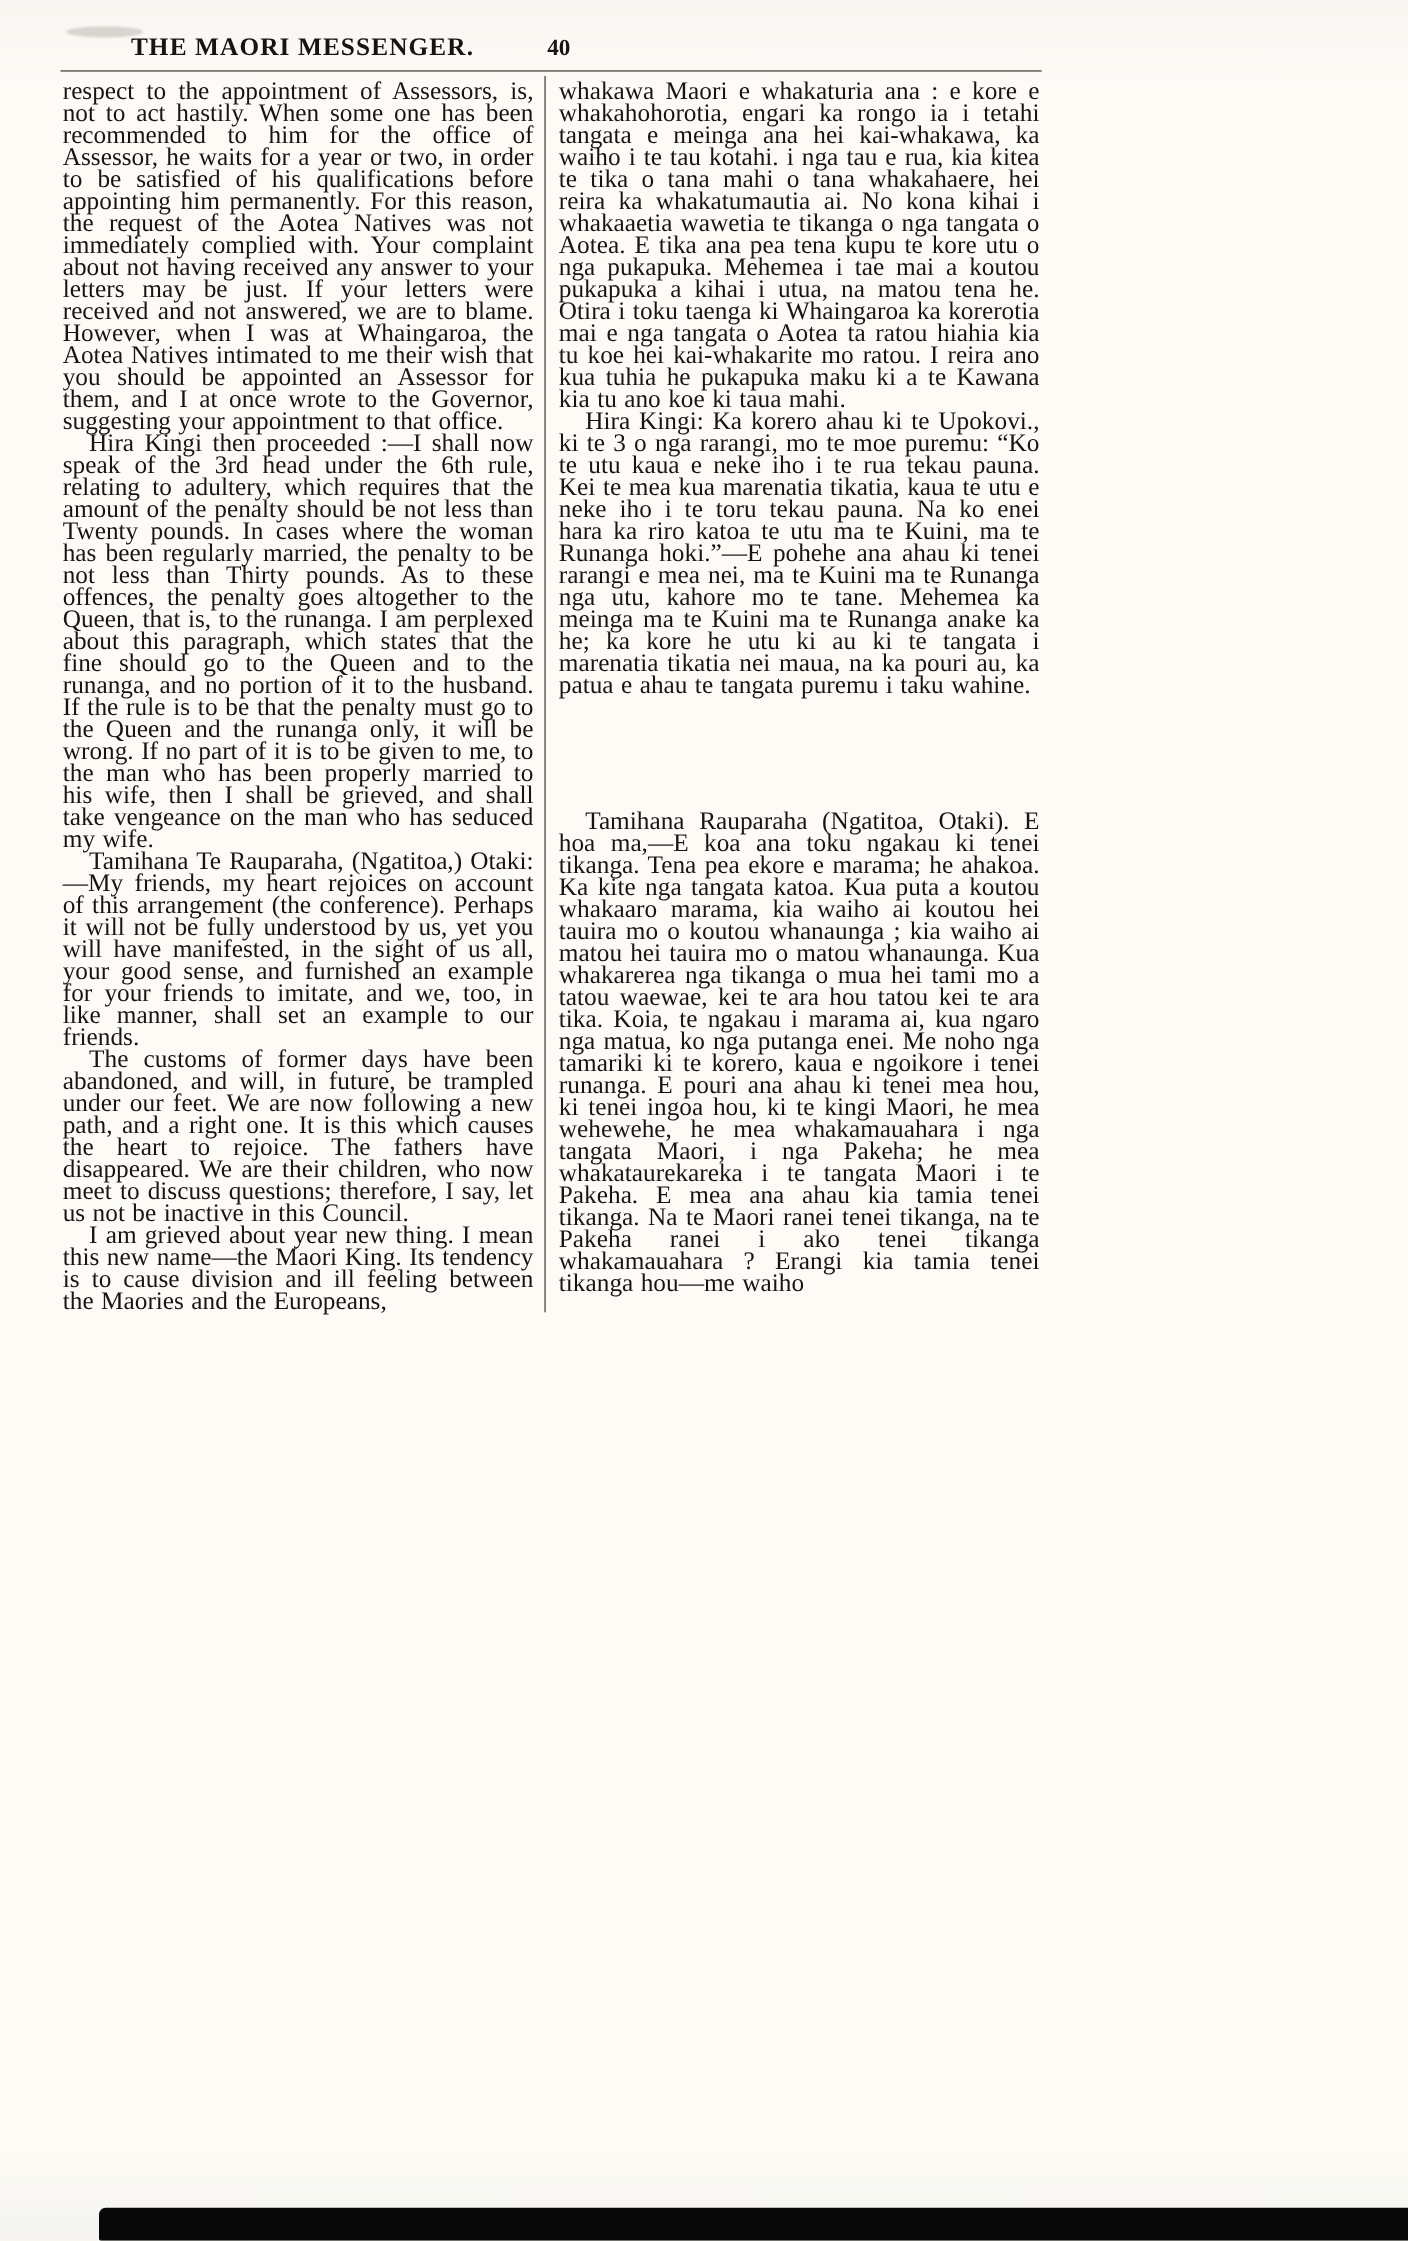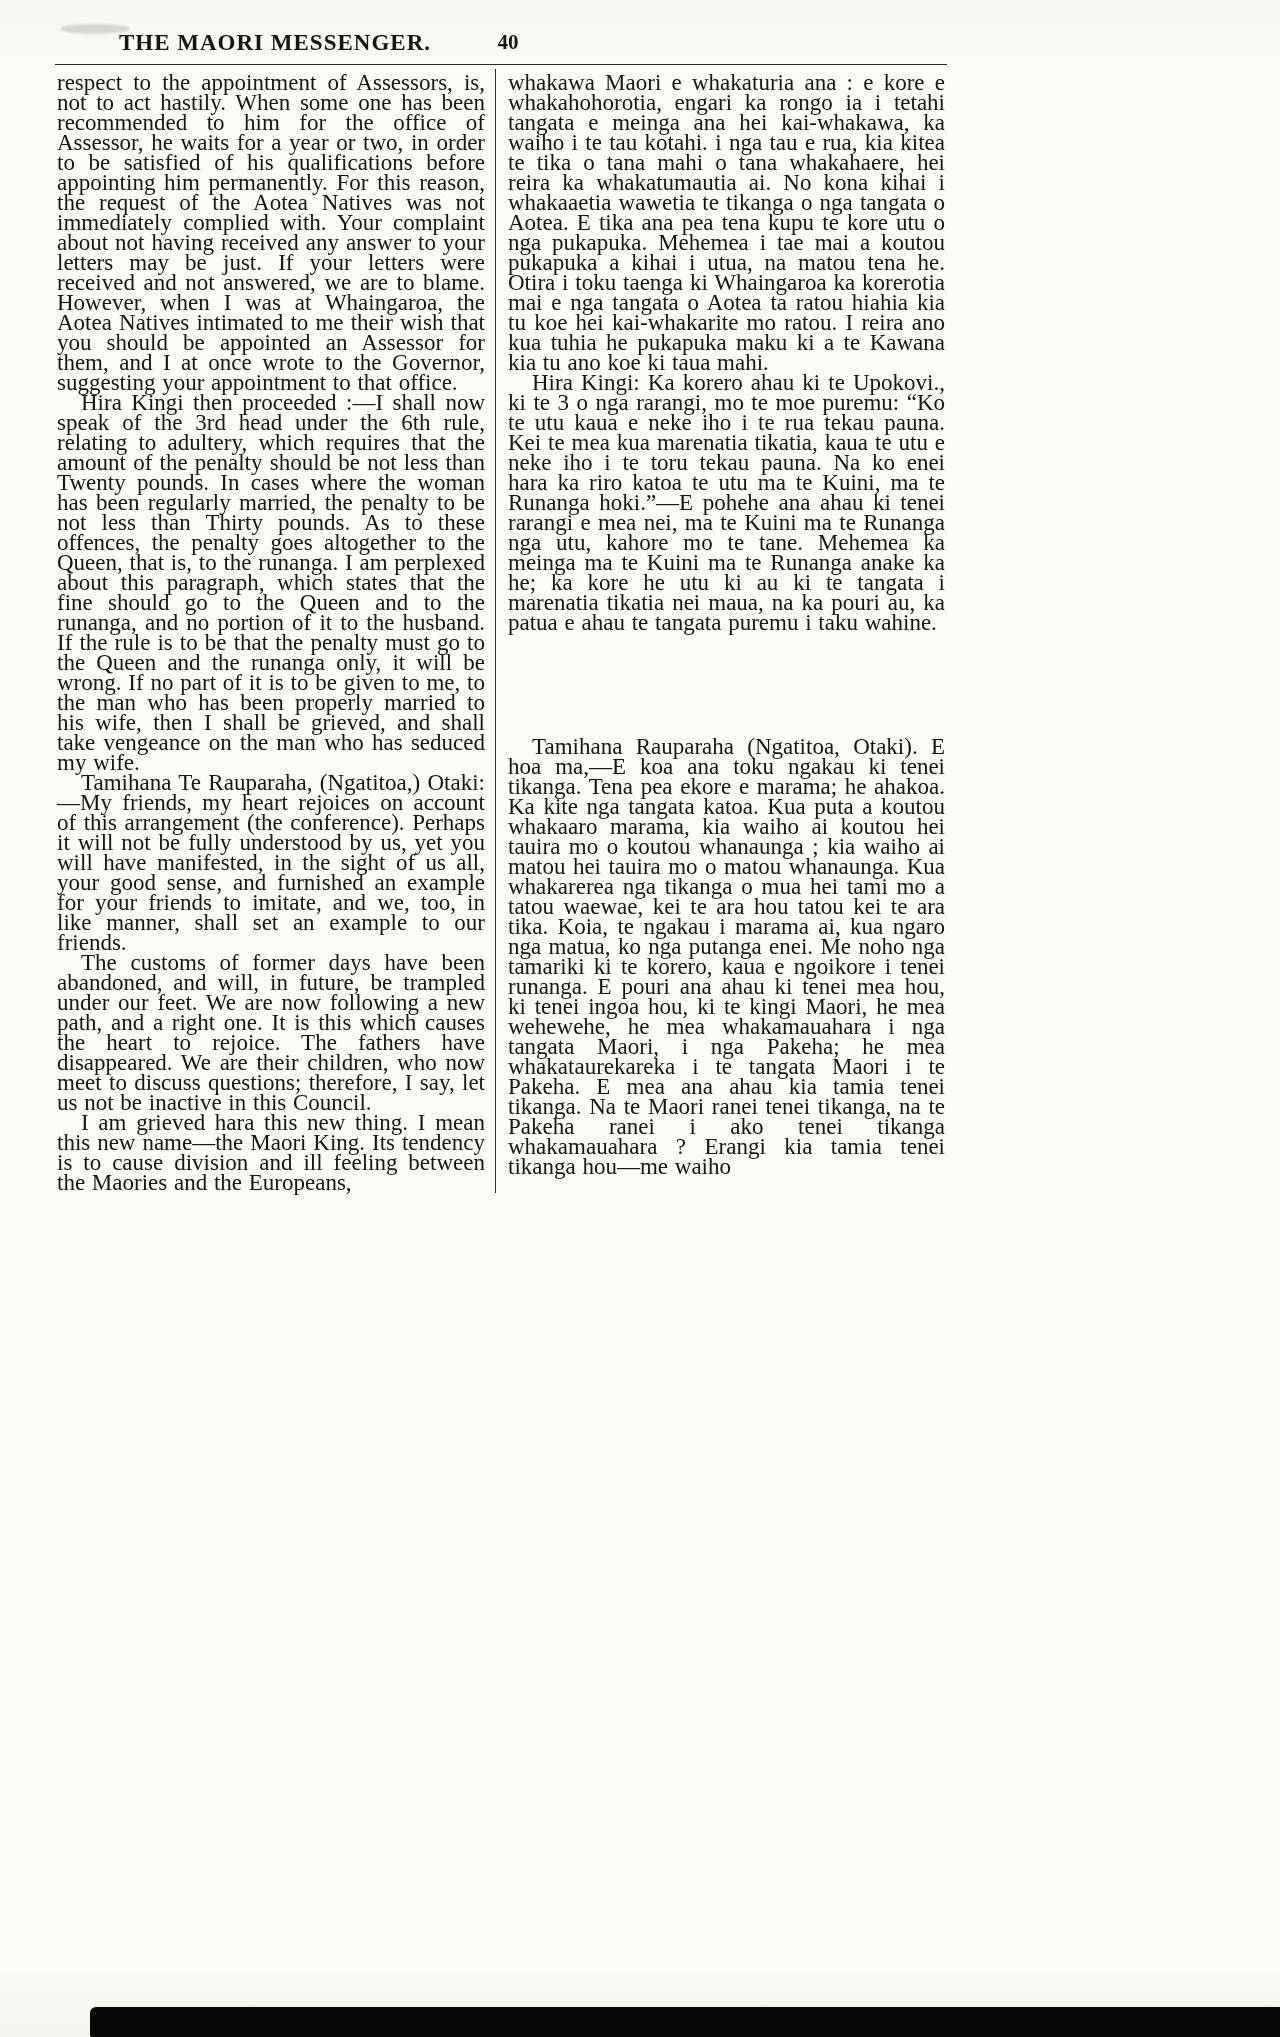--- a/index.html
+++ b/index.html
@@ -17,21 +17,21 @@
   }
   .page {
     position: absolute;
     inset: 0;
     background:
       linear-gradient(180deg, rgba(0,0,0,0.02) 0%, rgba(0,0,0,0) 4%, rgba(0,0,0,0) 96%, rgba(0,0,0,0.03) 100%),
       #fcfbf6;
   }
   .masthead {
     display: flex;
-    align-items: flex-start;
+    align-items: flex-end;
     padding: 30px 0 8px 55px;
     width: 892px;
   }
   .m-left {
     width: 440px;
     text-align: center;
     font-weight: bold;
     font-size: 23px;
     letter-spacing: 1px;
   }
@@ -125,21 +125,21 @@
 
   <div class="header-rule"></div>
 
   <main class="columns">
 
     <section class="col col-left">
       <p class="para flush">respect to the appointment of Assessors, is, not to act hastily. When some one has been recommended to him for the office of Assessor, he waits for a year or two, in order to be satisfied of his qualifications before appointing him permanently. For this reason, the request of the Aotea Natives was not immediately complied with. Your complaint about not having received any answer to your letters may be just. If your letters were received and not answered, we are to blame. However, when I was at Whaingaroa, the Aotea Natives intimated to me their wish that you should be appointed an Assessor for them, and I at once wrote to the Governor, suggesting your appointment to that office.</p>
       <p class="para">Hira Kingi then proceeded :—I shall now speak of the 3rd head under the 6th rule, relating to adultery, which requires that the amount of the penalty should be not less than Twenty pounds. In cases where the woman has been regularly married, the penalty to be not less than Thirty pounds. As to these offences, the penalty goes altogether to the Queen, that is, to the runanga. I am perplexed about this paragraph, which states that the fine should go to the Queen and to the runanga, and no portion of it to the husband. If the rule is to be that the penalty must go to the Queen and the runanga only, it will be wrong. If no part of it is to be given to me, to the man who has been properly married to his wife, then I shall be grieved, and shall take vengeance on the man who has seduced my wife.</p>
       <p class="para">Tamihana Te Rauparaha, (Ngatitoa,) Otaki: —My friends, my heart rejoices on account of this arrangement (the conference). Perhaps it will not be fully understood by us, yet you will have manifested, in the sight of us all, your good sense, and furnished an example for your friends to imitate, and we, too, in like manner, shall set an example to our friends.</p>
       <p class="para">The customs of former days have been abandoned, and will, in future, be trampled under our feet. We are now following a new path, and a right one. It is this which causes the heart to rejoice. The fathers have disappeared. We are their children, who now meet to discuss questions; therefore, I say, let us not be inactive in this Council.</p>
-      <p class="para">I am grieved hara this new thing. I mean this new name—the Maori King. Its tendency is to cause division and ill feeling between the Maories and the Europeans,</p>
+      <p class="para">I am grieved about year new thing. I mean this new name—the Maori King. Its tendency is to cause division and ill feeling between the Maories and the Europeans,</p>
     </section>
 
     <div class="col-divider"></div>
 
     <section class="col col-right">
       <p class="para flush">whakawa Maori e whakaturia ana : e kore e whakahohorotia, engari ka rongo ia i tetahi tangata e meinga ana hei kai-whakawa, ka waiho i te tau kotahi. i nga tau e rua, kia kitea te tika o tana mahi o tana whakahaere, hei reira ka whakatumautia ai. No kona kihai i whakaaetia wawetia te tikanga o nga tangata o Aotea. E tika ana pea tena kupu te kore utu o nga pukapuka. Mehemea i tae mai a koutou pukapuka a kihai i utua, na matou tena he. Otira i toku taenga ki Whaingaroa ka korerotia mai e nga tangata o Aotea ta ratou hiahia kia tu koe hei kai-whakarite mo ratou. I reira ano kua tuhia he pukapuka maku ki a te Kawana kia tu ano koe ki taua mahi.</p>
       <p class="para">Hira Kingi: Ka korero ahau ki te Upokovi., ki te 3 o nga rarangi, mo te moe puremu: “Ko te utu kaua e neke iho i te rua tekau pauna. Kei te mea kua marenatia tikatia, kaua te utu e neke iho i te toru tekau pauna. Na ko enei hara ka riro katoa te utu ma te Kuini, ma te Runanga hoki.”—E pohehe ana ahau ki tenei rarangi e mea nei, ma te Kuini ma te Runanga nga utu, kahore mo te tane. Mehemea ka meinga ma te Kuini ma te Runanga anake ka he; ka kore he utu ki au ki te tangata i marenatia tikatia nei maua, na ka pouri au, ka patua e ahau te tangata puremu i taku wahine.</p>
       <p class="para gap-above">Tamihana Rauparaha (Ngatitoa, Otaki). E hoa ma,—E koa ana toku ngakau ki tenei tikanga. Tena pea ekore e marama; he ahakoa. Ka kite nga tangata katoa. Kua puta a koutou whakaaro marama, kia waiho ai koutou hei tauira mo o koutou whanaunga ; kia waiho ai matou hei tauira mo o matou whanaunga. Kua whakarerea nga tikanga o mua hei tami mo a tatou waewae, kei te ara hou tatou kei te ara tika. Koia, te ngakau i marama ai, kua ngaro nga matua, ko nga putanga enei. Me noho nga tamariki ki te korero, kaua e ngoikore i tenei runanga. E pouri ana ahau ki tenei mea hou, ki tenei ingoa hou, ki te kingi Maori, he mea wehewehe, he mea whakamauahara i nga tangata Maori, i nga Pakeha; he mea whakataurekareka i te tangata Maori i te Pakeha. E mea ana ahau kia tamia tenei tikanga. Na te Maori ranei tenei tikanga, na te Pakeha ranei i ako tenei tikanga whakamauahara ? Erangi kia tamia tenei tikanga hou—me waiho</p>
     </section>
 

